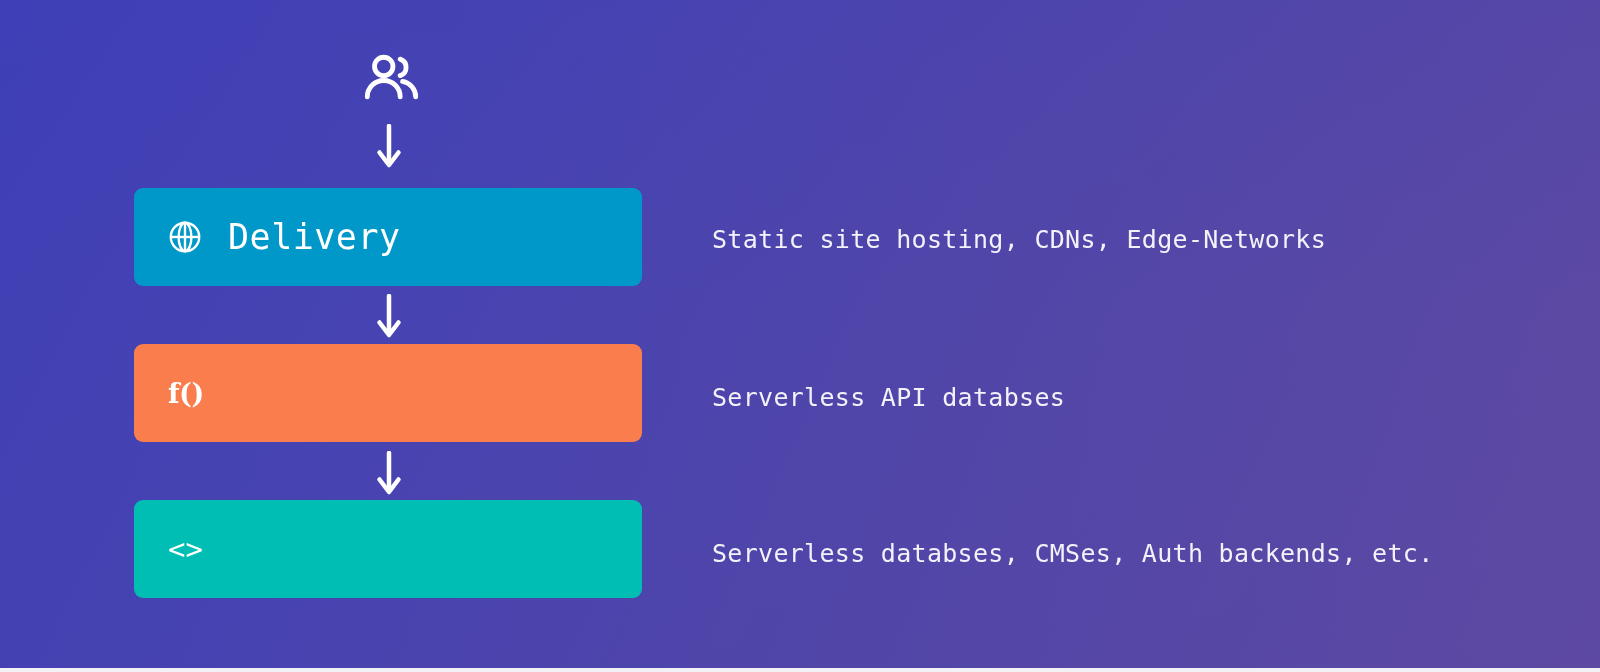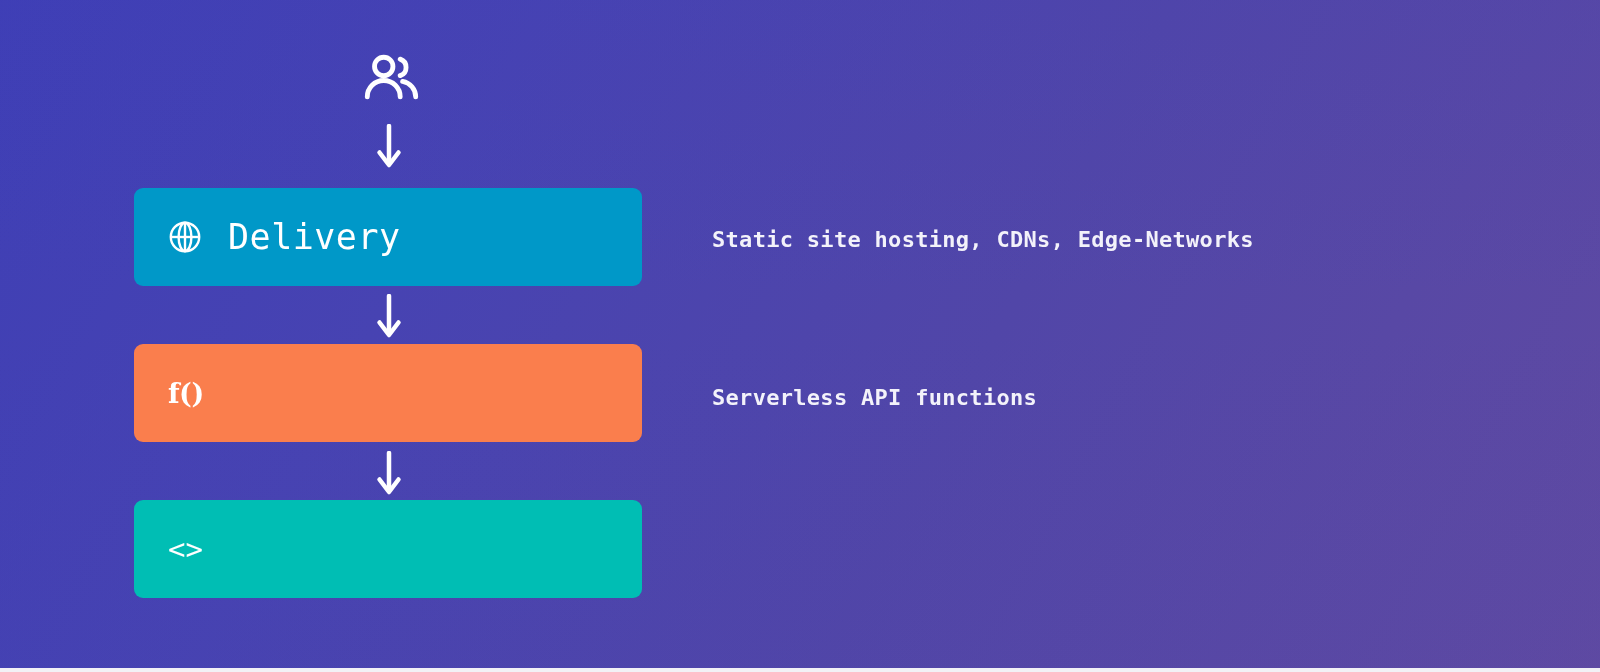--- a/index.html
+++ b/index.html
@@ -128,22 +128,22 @@
   }
 
   .desc {
     position: absolute;
     left: 712px;
     top: 0;
     height: 98px;
     display: flex;
     align-items: center;
     font-family: "DejaVu Sans Mono", "Liberation Mono", monospace;
-    font-size: 22px;
-    font-weight: 700;
+    font-size: 25px;
+    font-weight: 400;
     color: #f3f2fa;
     letter-spacing: 0.3px;
     white-space: nowrap;
   }
   .row.r1 .desc { margin-top: 2px; }
   .row.r2 .desc { margin-top: 4px; }
   .row.r3 .desc { margin-top: 4px; }
 </style>
 </head>
 <body>
@@ -187,32 +187,33 @@
       <path d="M5.5 28.5 L15 41 L24.5 28.5" stroke="#ffffff" stroke-width="4.5" stroke-linecap="round" stroke-linejoin="round" fill="none"></path>
     </svg>
   </div>
 
   <div class="row r2">
     <div class="box" style="background:#fa7e4d;">
       <span class="box-icon">
         <span class="glyph-fn">f()</span>
       </span>
     </div>
-    <div class="desc">Serverless API functions</div>
+    <div class="desc">Serverless API databses</div>
   </div>
 
   <div class="arrow a3">
     <svg viewBox="0 0 30 46" fill="none" xmlns="http://www.w3.org/2000/svg">
       <path d="M15 2 V36" stroke="#ffffff" stroke-width="4.5" stroke-linecap="round"></path>
       <path d="M5.5 28.5 L15 41 L24.5 28.5" stroke="#ffffff" stroke-width="4.5" stroke-linecap="round" stroke-linejoin="round" fill="none"></path>
     </svg>
   </div>
 
   <div class="row r3">
     <div class="box" style="background:#00beb4;">
       <span class="box-icon">
         <span class="glyph-code">&lt;&gt;</span>
       </span>
     </div>
+    <div class="desc">Serverless databses, CMSes, Auth backends, etc.</div>
   </div>
 
   <div id="bottom-strip"></div>
 </div>
 
 </body></html>

